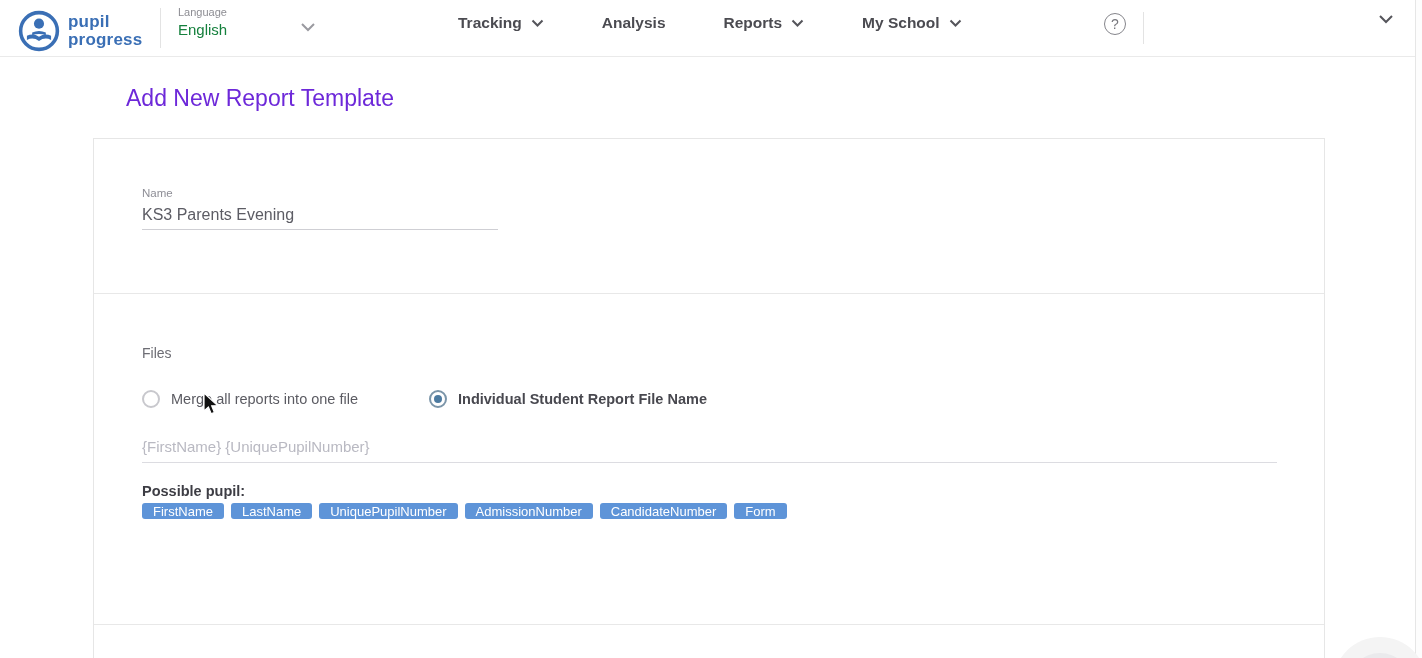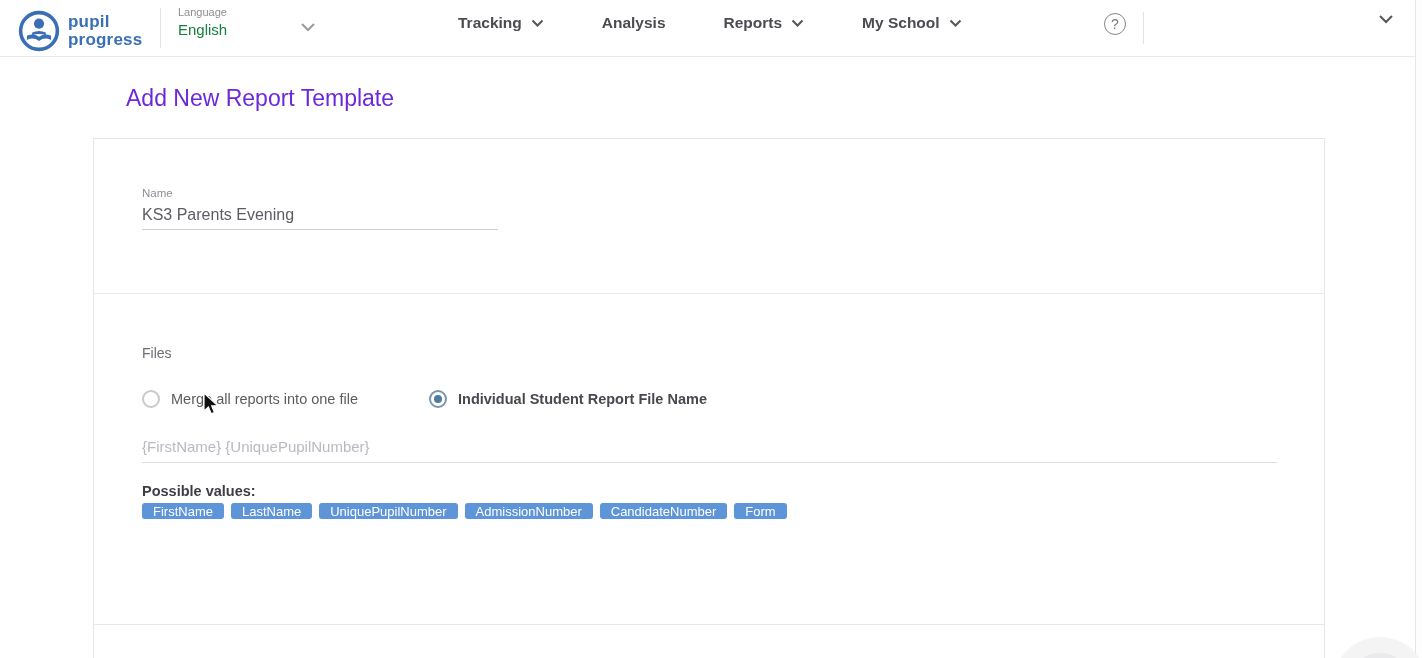--- a/index.html
+++ b/index.html
@@ -174,21 +174,21 @@
     </div>
     <div class="radio-gap"></div>
     <div class="radio-opt selected">
       <span class="radio-circle"></span>
       <span class="radio-text">Individual Student Report File Name</span>
     </div>
   </div>
 
   <input class="filename-input" type="text" placeholder="{FirstName} {UniquePupilNumber}" style="">
 
-  <div class="possible-label">Possible values:</div>
+  <div class="possible-label">Possible pupil:</div>
 
   <div class="chips">
     <div class="chip">FirstName</div>
     <div class="chip">LastName</div>
     <div class="chip">UniquePupilNumber</div>
     <div class="chip">AdmissionNumber</div>
     <div class="chip">CandidateNumber</div>
     <div class="chip">Form</div>
   </div>
 

